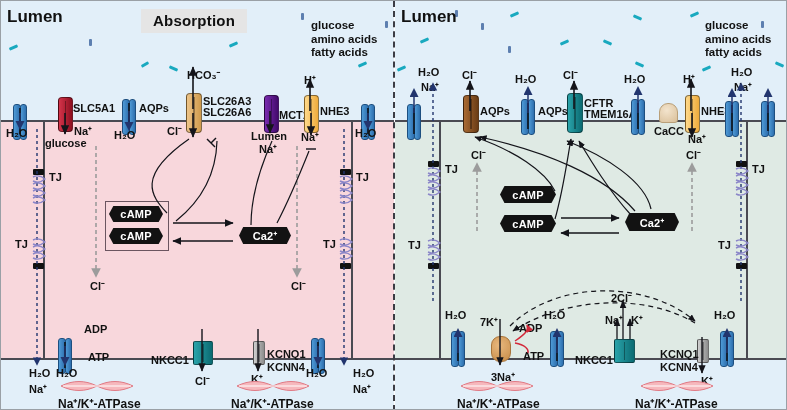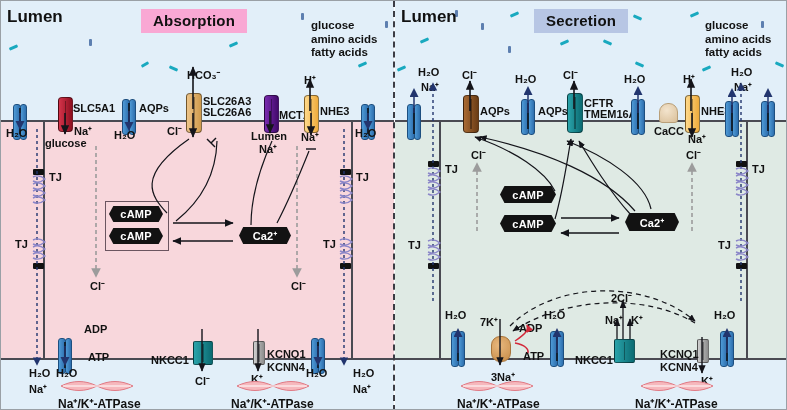--- a/index.html
+++ b/index.html
@@ -18,21 +18,21 @@
   .memb.ap{top:119px;}
   .memb.bl{top:357px;}
   
   .vwall{position:absolute;width:2px;background:#4a4a52;}
   
   #divider{position:absolute;left:392px;top:0;width:0;height:410px;
            border-left:2px dashed #3c3c44;}
   
   .banner{position:absolute;font-weight:bold;font-size:15px;color:#111;
           padding:3px 12px 4px 12px;letter-spacing:.2px;}
-  #bannerL{left:140px;top:8px;background:#f9a8d4;}
+  #bannerL{left:140px;top:8px;background:#e5e5e5;}
   #bannerR{left:533px;top:8px;background:#b7c6e4;}
   .lumen-label{position:absolute;font-size:17px;font-weight:bold;color:#111;}
   .nutrients{position:absolute;font-size:11.5px;font-weight:bold;color:#111;line-height:13.5px;}
   
   .txt{position:absolute;font-size:11px;font-weight:bold;color:#111;white-space:nowrap;}
   .txt.lg{font-size:12px;}
   
   .chan{position:absolute;border-radius:4px;border:1px solid rgba(0,0,0,.45);}
   .chan::after{content:"";position:absolute;left:50%;top:8%;width:1.5px;height:84%;
                margin-left:-.75px;background:rgba(0,0,0,.35);}
@@ -270,21 +270,20 @@
     <div class="speck" style="left:208px;top:40px;width:9px;height:3px;background:#19a9bf;transform:rotate(25deg)"></div>
     <div class="speck" style="left:240px;top:62px;width:9px;height:3px;background:#19a9bf;transform:rotate(25deg)"></div>
     <div class="speck" style="left:238px;top:15px;width:9px;height:3px;background:#19a9bf;transform:rotate(25deg)"></div>
     <div class="speck" style="left:295px;top:12px;width:9px;height:3px;background:#19a9bf;transform:rotate(-25deg)"></div>
     <div class="speck" style="left:307px;top:66px;width:9px;height:3px;background:#19a9bf;transform:rotate(-25deg)"></div>
     <div class="speck" style="left:366px;top:20px;width:3px;height:7px;background:#5d7fb0"></div>
     <div class="speck" style="left:2px;top:66px;width:9px;height:3px;background:#19a9bf;transform:rotate(-25deg)"></div>
     <div class="speck" style="left:380px;top:62px;width:9px;height:3px;background:#19a9bf;transform:rotate(25deg)"></div>
 
     <div class="lumen-label" style="left:6px;top:6px">Lumen</div>
-    <div class="banner" id="bannerR" style="left:139px;top:8px">Secretion</div>
     <div class="nutrients" style="left:310px;top:18px">
       <div>glucose</div>
       <div>amino acids</div>
       <div>fatty acids</div>
     </div>
 
     <div class="aqp" style="left:12px;top:103px">
       <div class="b b1"></div>
         <div class="b b2"></div>
         <div class="dots"></div>

